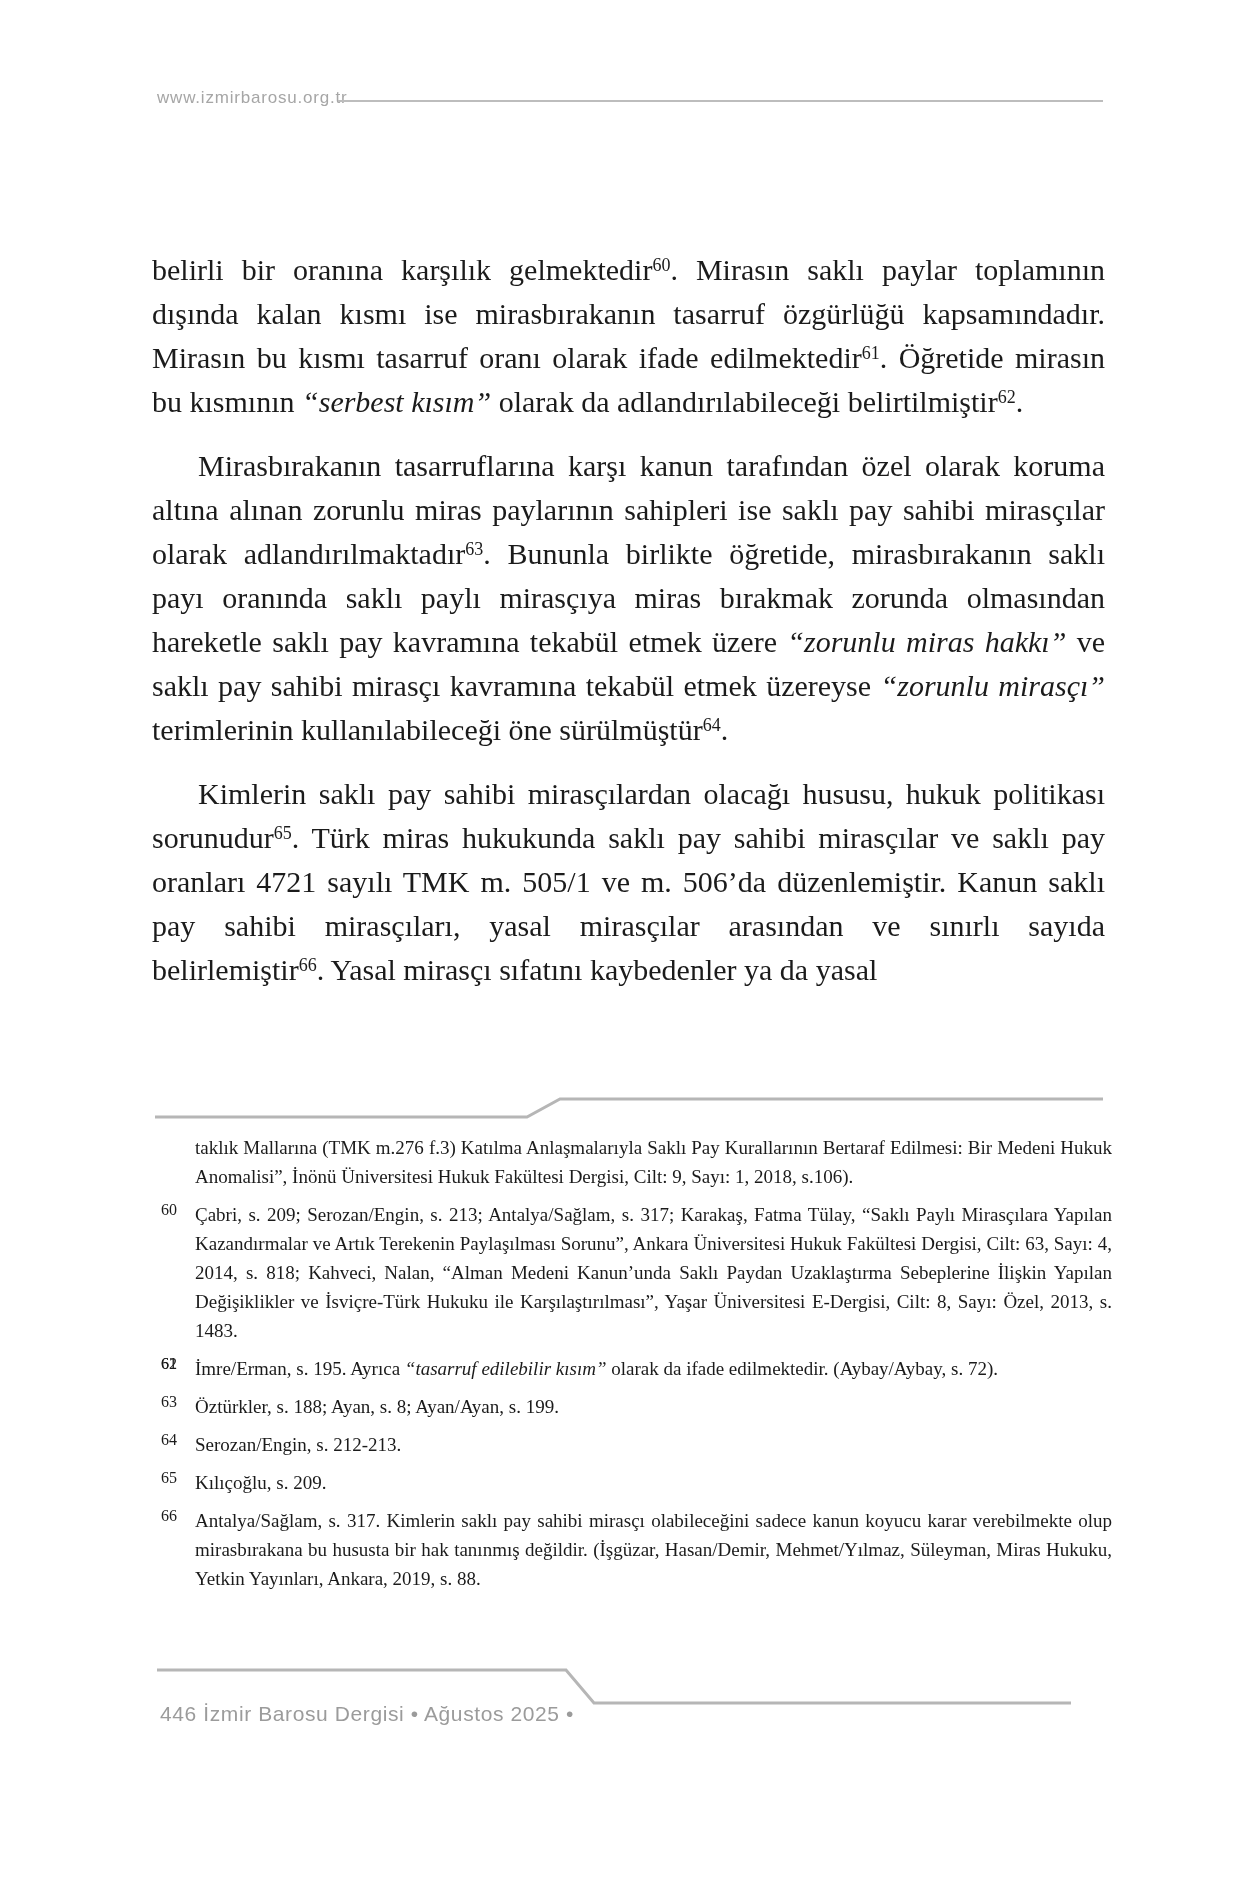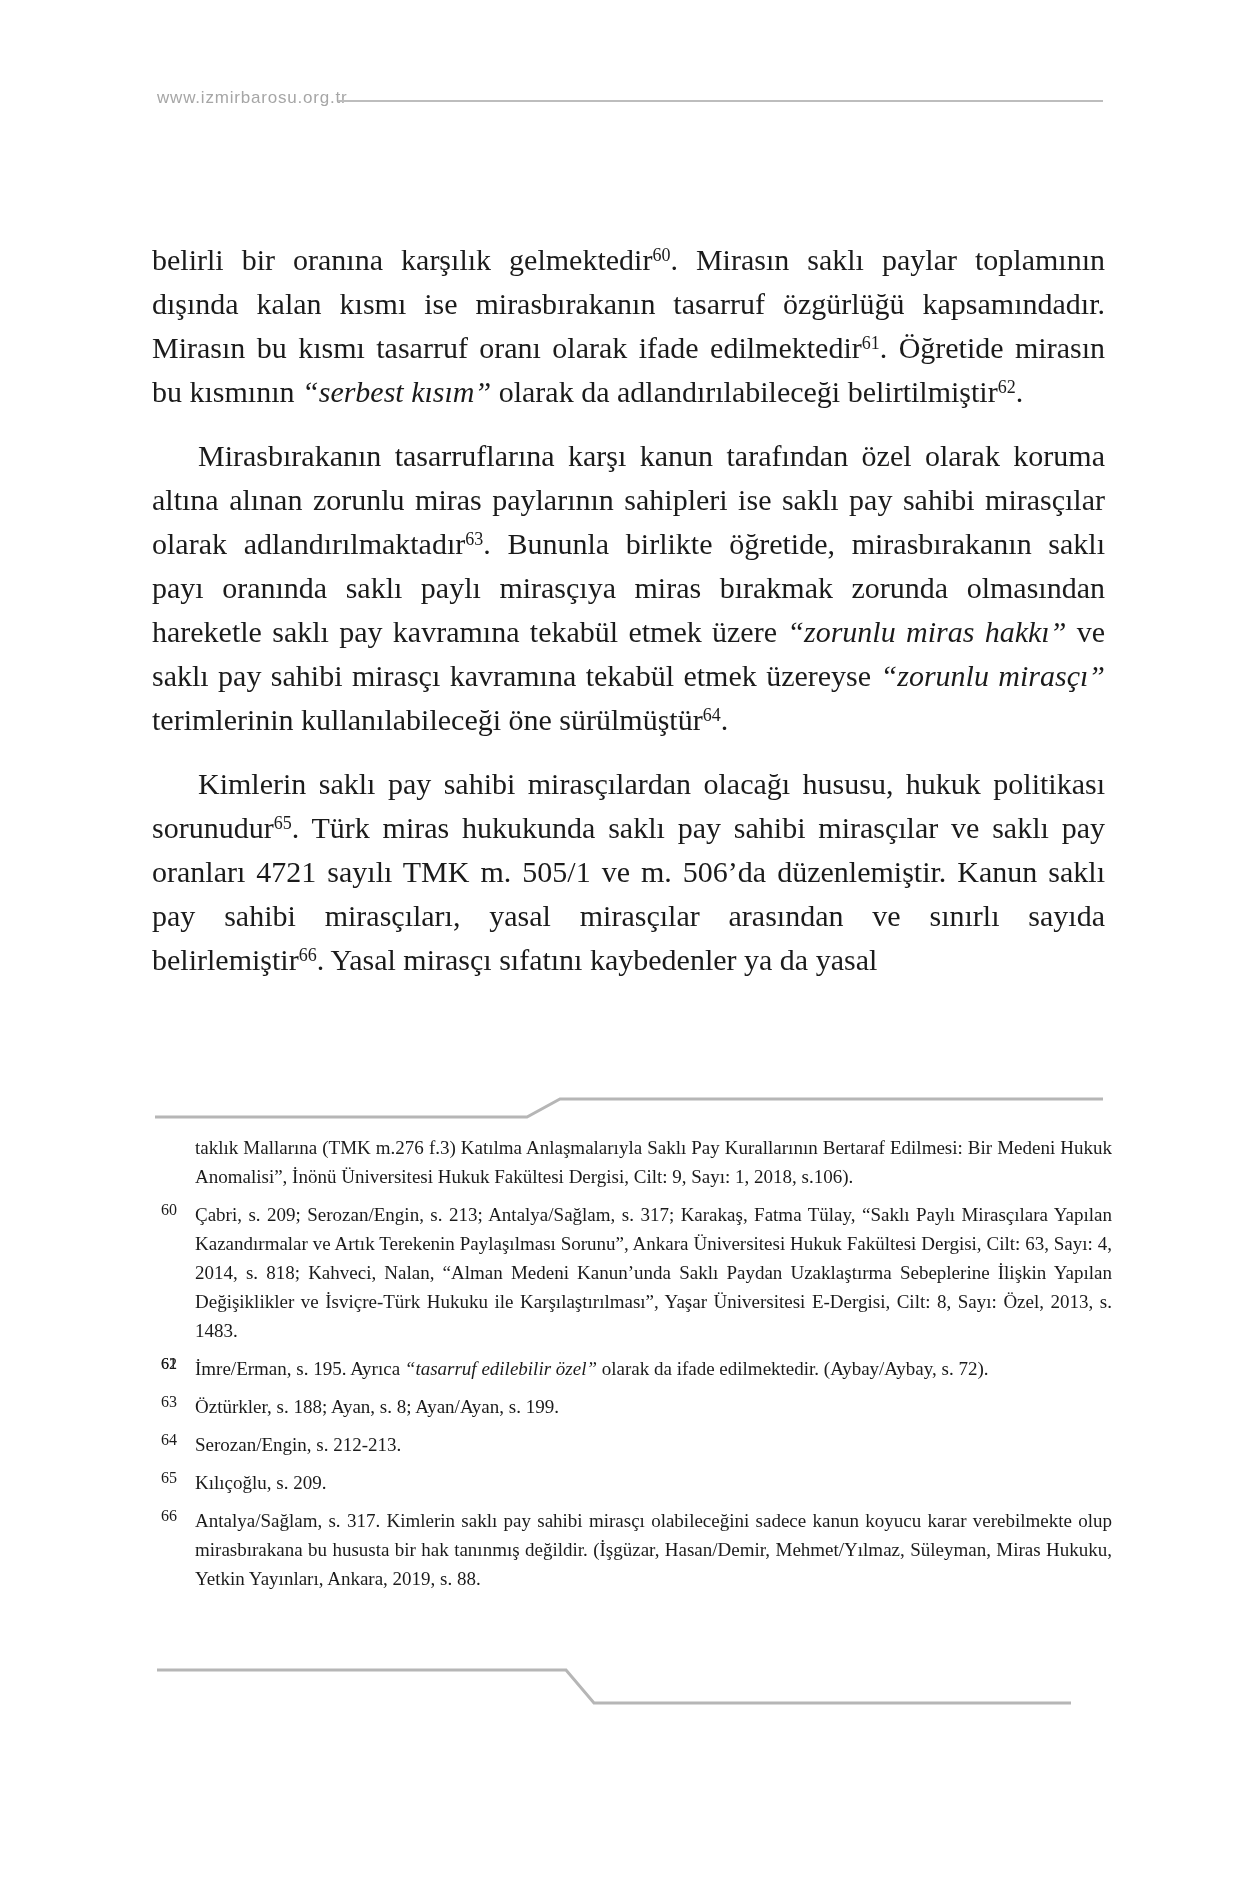--- a/index.html
+++ b/index.html
@@ -12,21 +12,21 @@
     position:absolute; left:157px; top:88px;
     font-family:"Liberation Sans", sans-serif; font-size:17px;
     color:#a6a6a6; letter-spacing:0.8px; white-space:nowrap;
   }
   .header-rule {
     position:absolute; left:338px; top:100px; width:765px; height:2px;
     background:#bdbdbd;
   }
   
   .body-text {
-    position:absolute; left:152px; top:238px; width:953px;
+    position:absolute; left:152px; top:248px; width:953px;
     font-size:30px; line-height:44px; text-align:justify;
   }
   .body-text p { margin:0; }
   .body-text p + p { margin-top:20px; text-indent:46px; }
   sup.fnref { font-size:18px; line-height:0; vertical-align:9px; }
   em { font-style:italic; }
   
   svg.rules { position:absolute; left:0; top:0; pointer-events:none; }
   
   .footnotes {
@@ -71,35 +71,36 @@
 
     <div class="fn">
       <span class="fn-num">60</span><span>Çabri, s. 209; Serozan/Engin, s. 213; Antalya/Sağlam, s. 317; Karakaş, Fatma Tülay, “Saklı Paylı Mirasçılara Yapılan Kazandırmalar ve Artık Terekenin Paylaşılması Sorunu”, Ankara Üniversitesi Hukuk Fakültesi Dergisi, Cilt: 63, Sayı: 4, 2014, s. 818; Kahveci, Nalan, “Alman Medeni Kanun’unda Saklı Paydan Uzaklaştırma Sebeplerine İlişkin Yapılan Değişiklikler ve İsviçre-Türk Hukuku ile Karşılaştırılması”, Yaşar Üniversitesi E-Dergisi, Cilt: 8, Sayı: Özel, 2013, s. 1483.</span>
     </div>
 
     <div class="fn">
       <span class="fn-num">61</span>
     </div>
 
     <div class="fn">
-      <span class="fn-num">62</span><span>İmre/Erman, s. 195. Ayrıca </span><em>“tasarruf edilebilir özel”</em><span> olarak da ifade edilmektedir. (Aybay/Aybay, s. 72).</span>
+      <span class="fn-num">62</span><span>İmre/Erman, s. 195. Ayrıca </span><em>“tasarruf edilebilir kısım”</em><span> olarak da ifade edilmektedir. (Aybay/Aybay, s. 72).</span>
     </div>
 
     <div class="fn">
       <span class="fn-num">63</span><span>Öztürkler, s. 188; Ayan, s. 8; Ayan/Ayan, s. 199.</span>
     </div>
 
     <div class="fn">
       <span class="fn-num">64</span><span>Serozan/Engin, s. 212-213.</span>
     </div>
 
     <div class="fn">
       <span class="fn-num">65</span><span>Kılıçoğlu, s. 209.</span>
     </div>
 
     <div class="fn">
       <span class="fn-num">66</span><span>Antalya/Sağlam, s. 317. Kimlerin saklı pay sahibi mirasçı olabileceğini sadece kanun koyucu karar verebilmekte olup mirasbırakana bu hususta bir hak tanınmış değildir. (İşgüzar, Hasan/Demir, Mehmet/Yılmaz, Süleyman, Miras Hukuku, Yetkin Yayınları, Ankara, 2019, s. 88.</span>
     </div>
 
   </div>
 
+  <div class="footer-label">446 İzmir Barosu Dergisi • Ağustos 2025 •</div>
 
 </div>
 
 </body></html>

